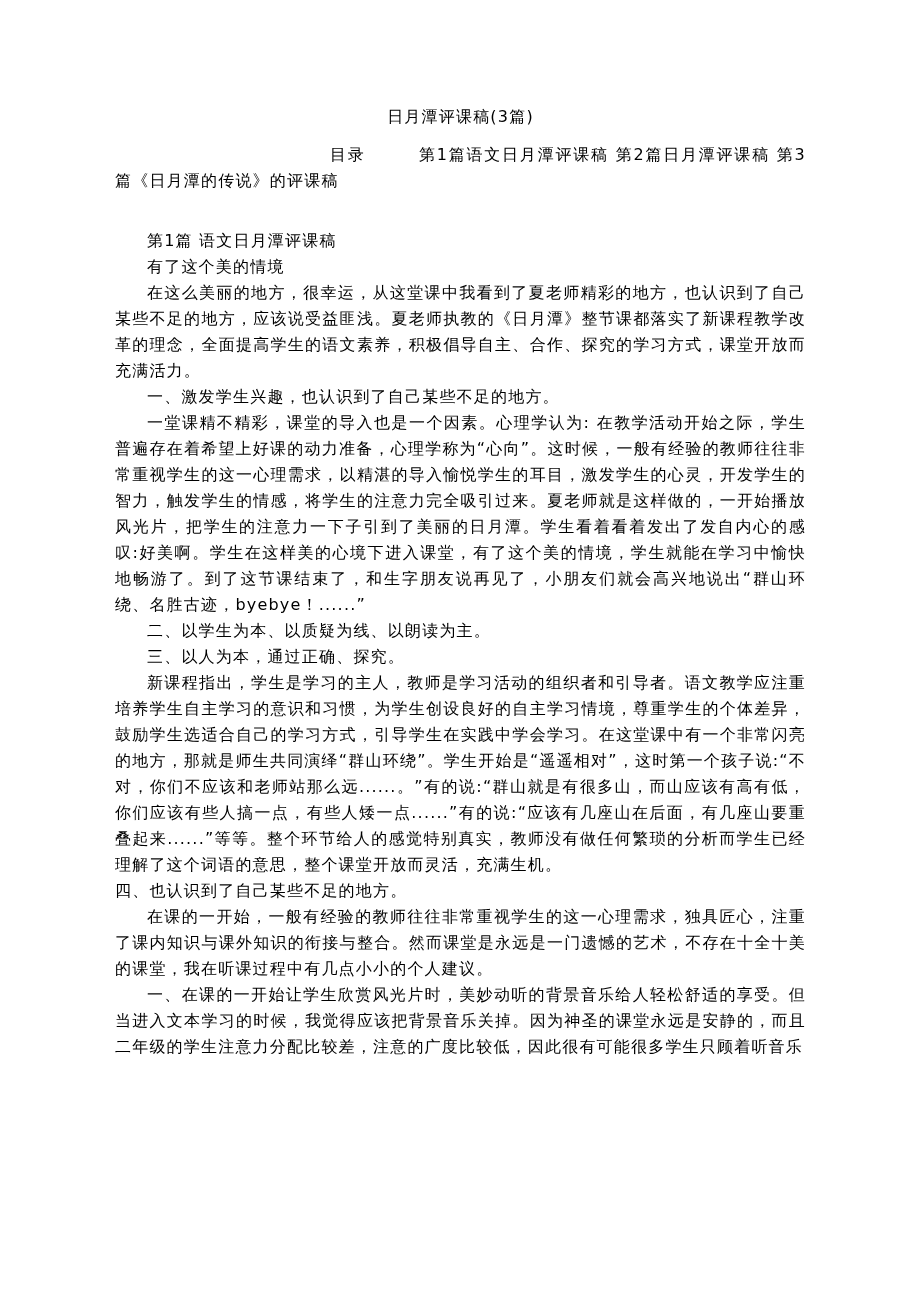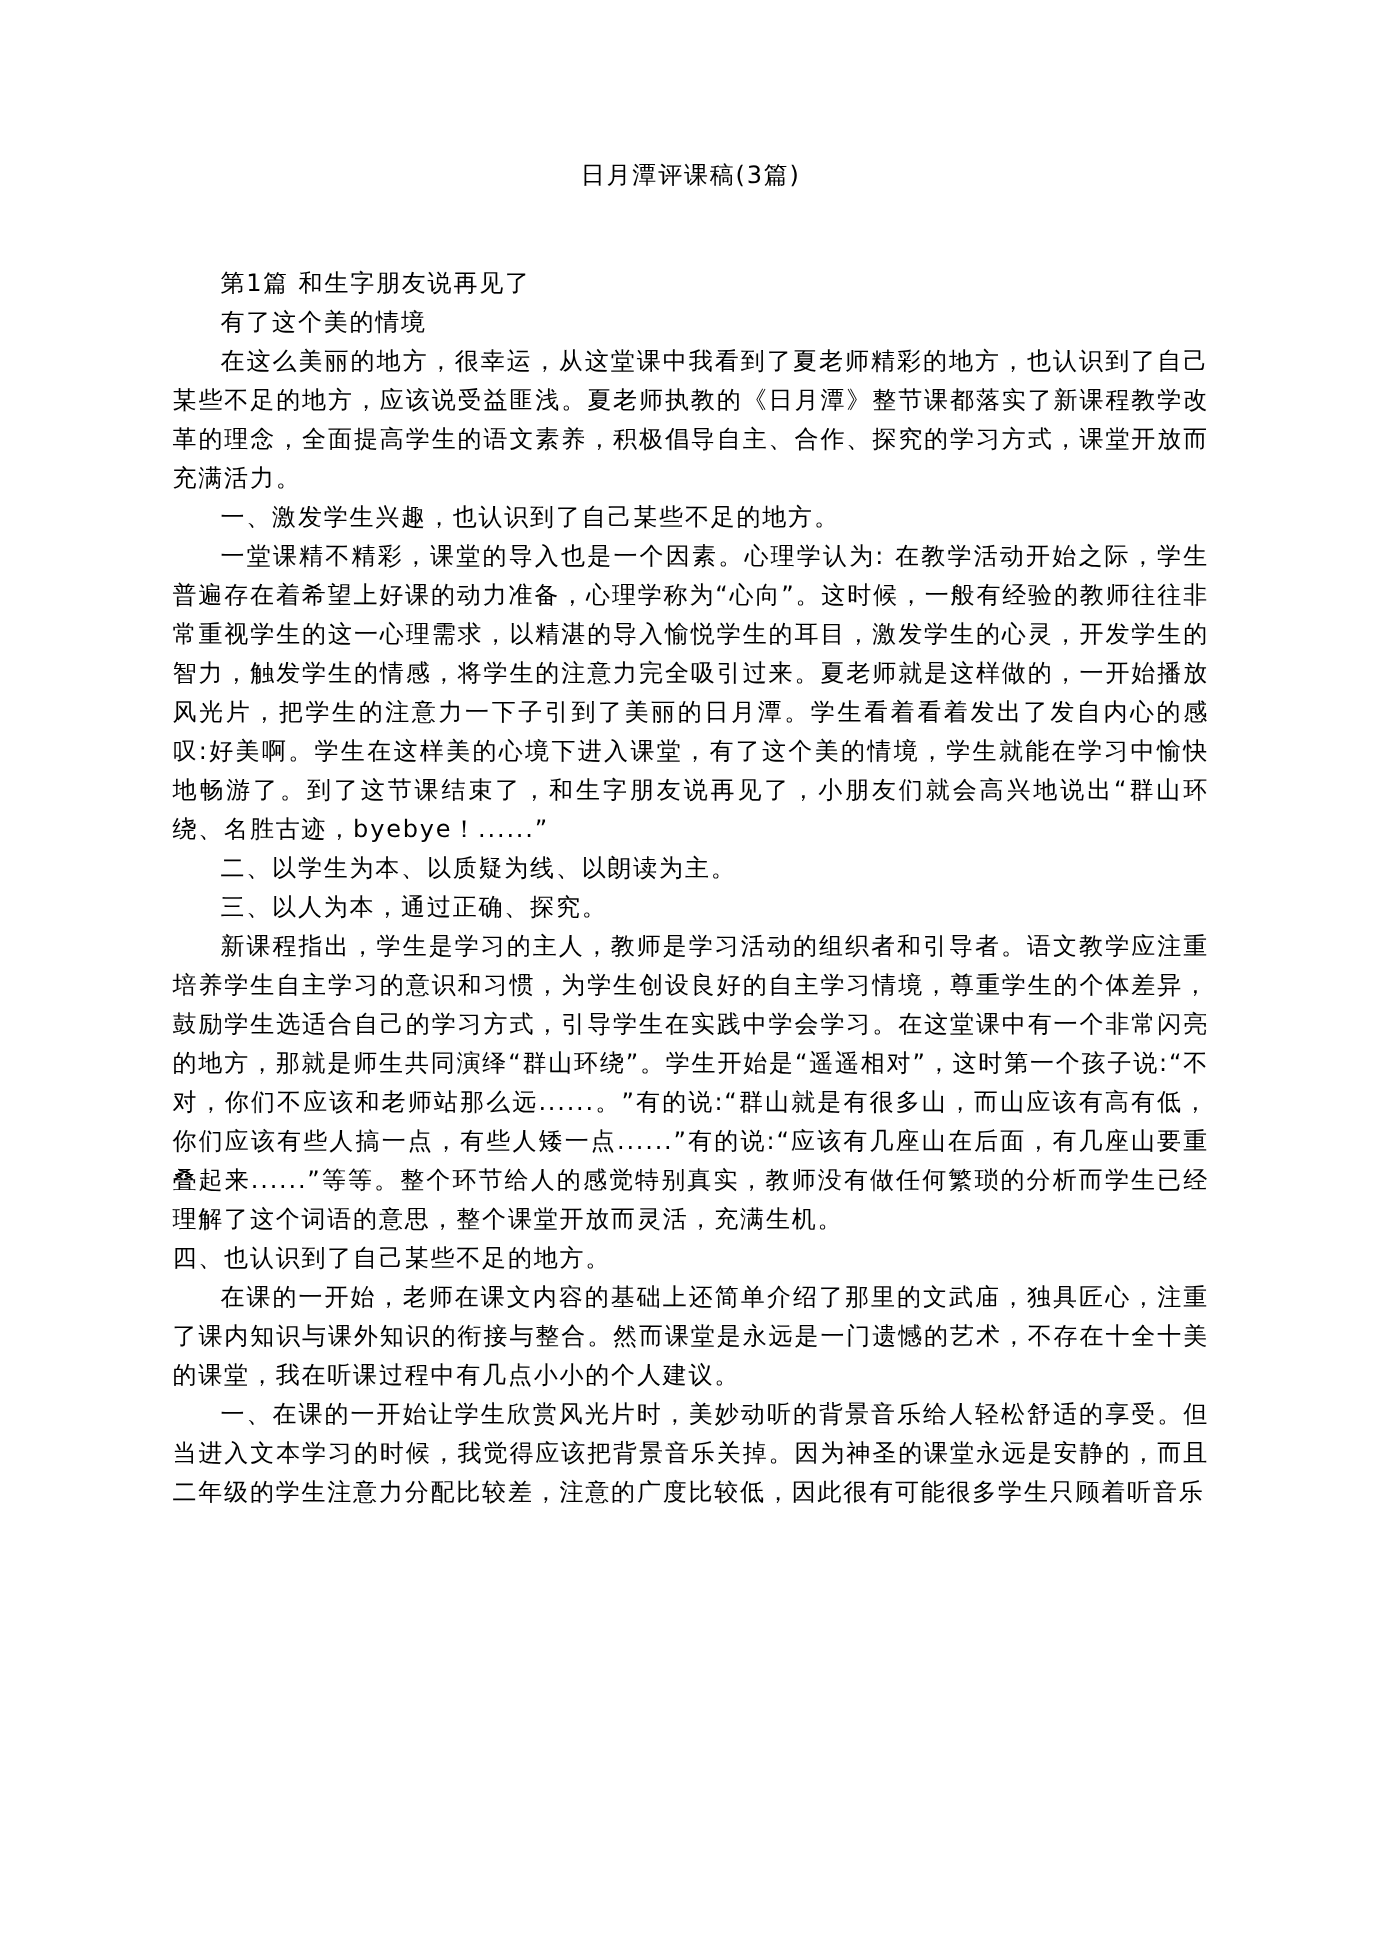--- a/index.html
+++ b/index.html
@@ -36,25 +36,26 @@
   }
   .page .indent {
     text-indent: 2em;
   }
 </style>
 </head>
 <body>
 
 <div class="page">
   <p class="doc-title">日月潭评课稿(3篇)</p>
+  <p class="toc">目录　　　第1篇语文日月潭评课稿 第2篇日月潭评课稿 第3篇《日月潭的传说》的评课稿</p>
   <div class="blank-line"></div>
-  <p class="indent">第1篇 和生字朋友说再见了</p>
+  <p class="indent">第1篇 语文日月潭评课稿</p>
   <p class="indent">有了这个美的情境</p>
   <p class="indent">在这么美丽的地方，很幸运，从这堂课中我看到了夏老师精彩的地方，也认识到了自己某些不足的地方，应该说受益匪浅。夏老师执教的《日月潭》整节课都落实了新课程教学改革的理念，全面提高学生的语文素养，积极倡导自主、合作、探究的学习方式，课堂开放而充满活力。</p>
   <p class="indent">一、激发学生兴趣，也认识到了自己某些不足的地方。</p>
   <p class="indent">一堂课精不精彩，课堂的导入也是一个因素。心理学认为: 在教学活动开始之际，学生普遍存在着希望上好课的动力准备，心理学称为“心向”。这时候，一般有经验的教师往往非常重视学生的这一心理需求，以精湛的导入愉悦学生的耳目，激发学生的心灵，开发学生的智力，触发学生的情感，将学生的注意力完全吸引过来。夏老师就是这样做的，一开始播放风光片，把学生的注意力一下子引到了美丽的日月潭。学生看着看着发出了发自内心的感叹:好美啊。学生在这样美的心境下进入课堂，有了这个美的情境，学生就能在学习中愉快地畅游了。到了这节课结束了，和生字朋友说再见了，小朋友们就会高兴地说出“群山环绕、名胜古迹，byebye！......”</p>
   <p class="indent">二、以学生为本、以质疑为线、以朗读为主。</p>
   <p class="indent">三、以人为本，通过正确、探究。</p>
   <p class="indent">新课程指出，学生是学习的主人，教师是学习活动的组织者和引导者。语文教学应注重培养学生自主学习的意识和习惯，为学生创设良好的自主学习情境，尊重学生的个体差异，鼓励学生选适合自己的学习方式，引导学生在实践中学会学习。在这堂课中有一个非常闪亮的地方，那就是师生共同演绎“群山环绕”。学生开始是“遥遥相对”，这时第一个孩子说:“不对，你们不应该和老师站那么远......。”有的说:“群山就是有很多山，而山应该有高有低，你们应该有些人搞一点，有些人矮一点......”有的说:“应该有几座山在后面，有几座山要重叠起来......”等等。整个环节给人的感觉特别真实，教师没有做任何繁琐的分析而学生已经理解了这个词语的意思，整个课堂开放而灵活，充满生机。</p>
   <p>四、也认识到了自己某些不足的地方。</p>
-  <p class="indent">在课的一开始，老师在课文内容的基础上还简单介绍了那里的文武庙，独具匠心，注重了课内知识与课外知识的衔接与整合。然而课堂是永远是一门遗憾的艺术，不存在十全十美的课堂，我在听课过程中有几点小小的个人建议。</p>
+  <p class="indent">在课的一开始，一般有经验的教师往往非常重视学生的这一心理需求，独具匠心，注重了课内知识与课外知识的衔接与整合。然而课堂是永远是一门遗憾的艺术，不存在十全十美的课堂，我在听课过程中有几点小小的个人建议。</p>
   <p class="indent">一、在课的一开始让学生欣赏风光片时，美妙动听的背景音乐给人轻松舒适的享受。但当进入文本学习的时候，我觉得应该把背景音乐关掉。因为神圣的课堂永远是安静的，而且二年级的学生注意力分配比较差，注意的广度比较低，因此很有可能很多学生只顾着听音乐</p>
 </div>
 
 </body></html>

